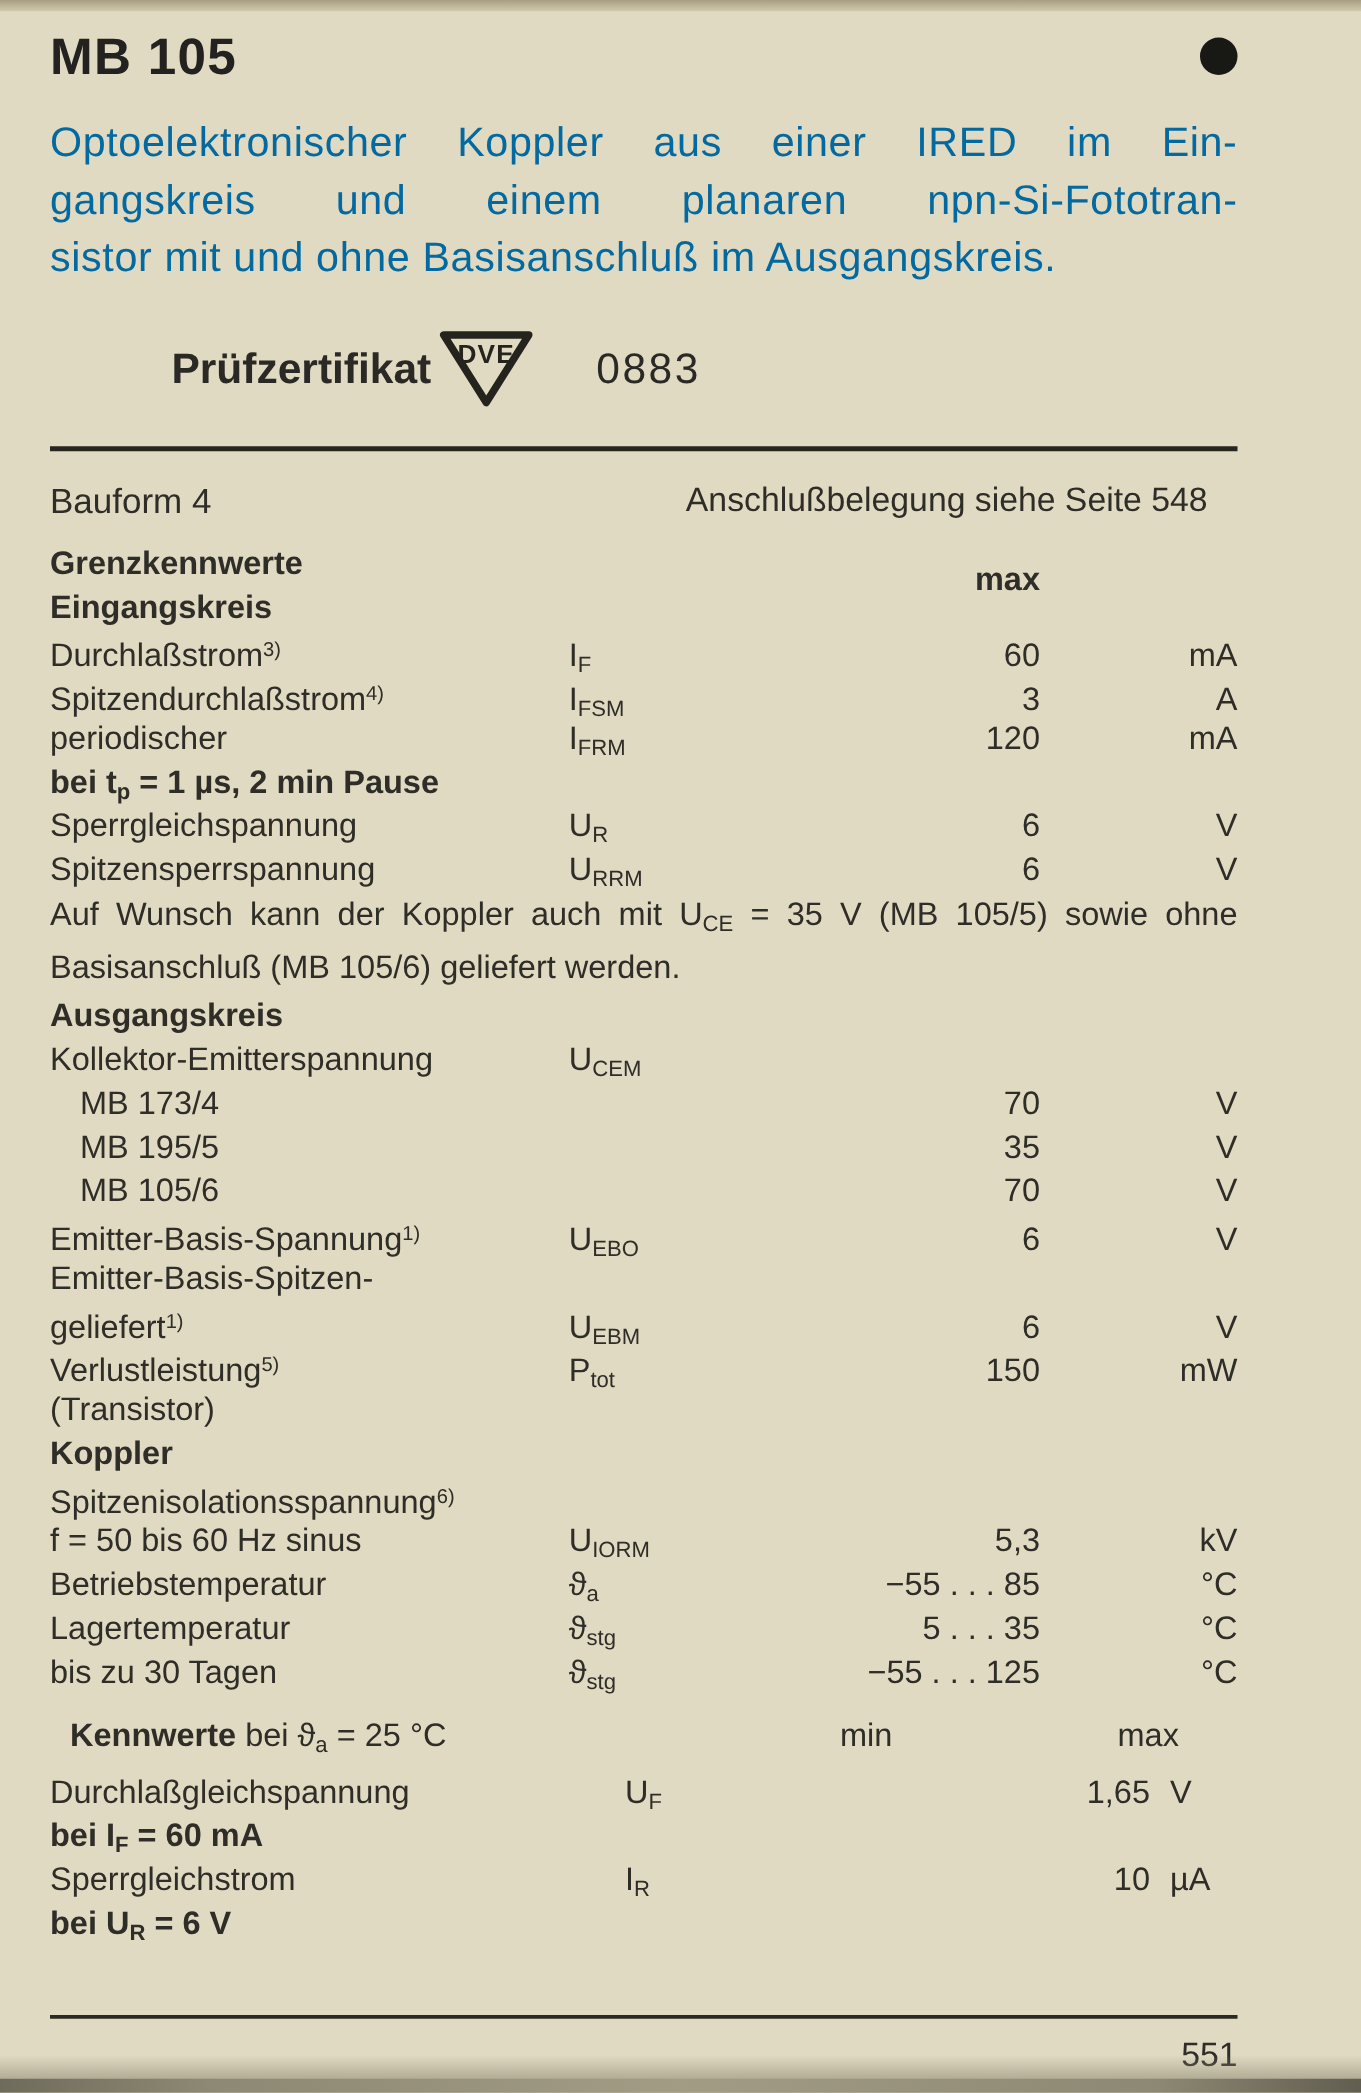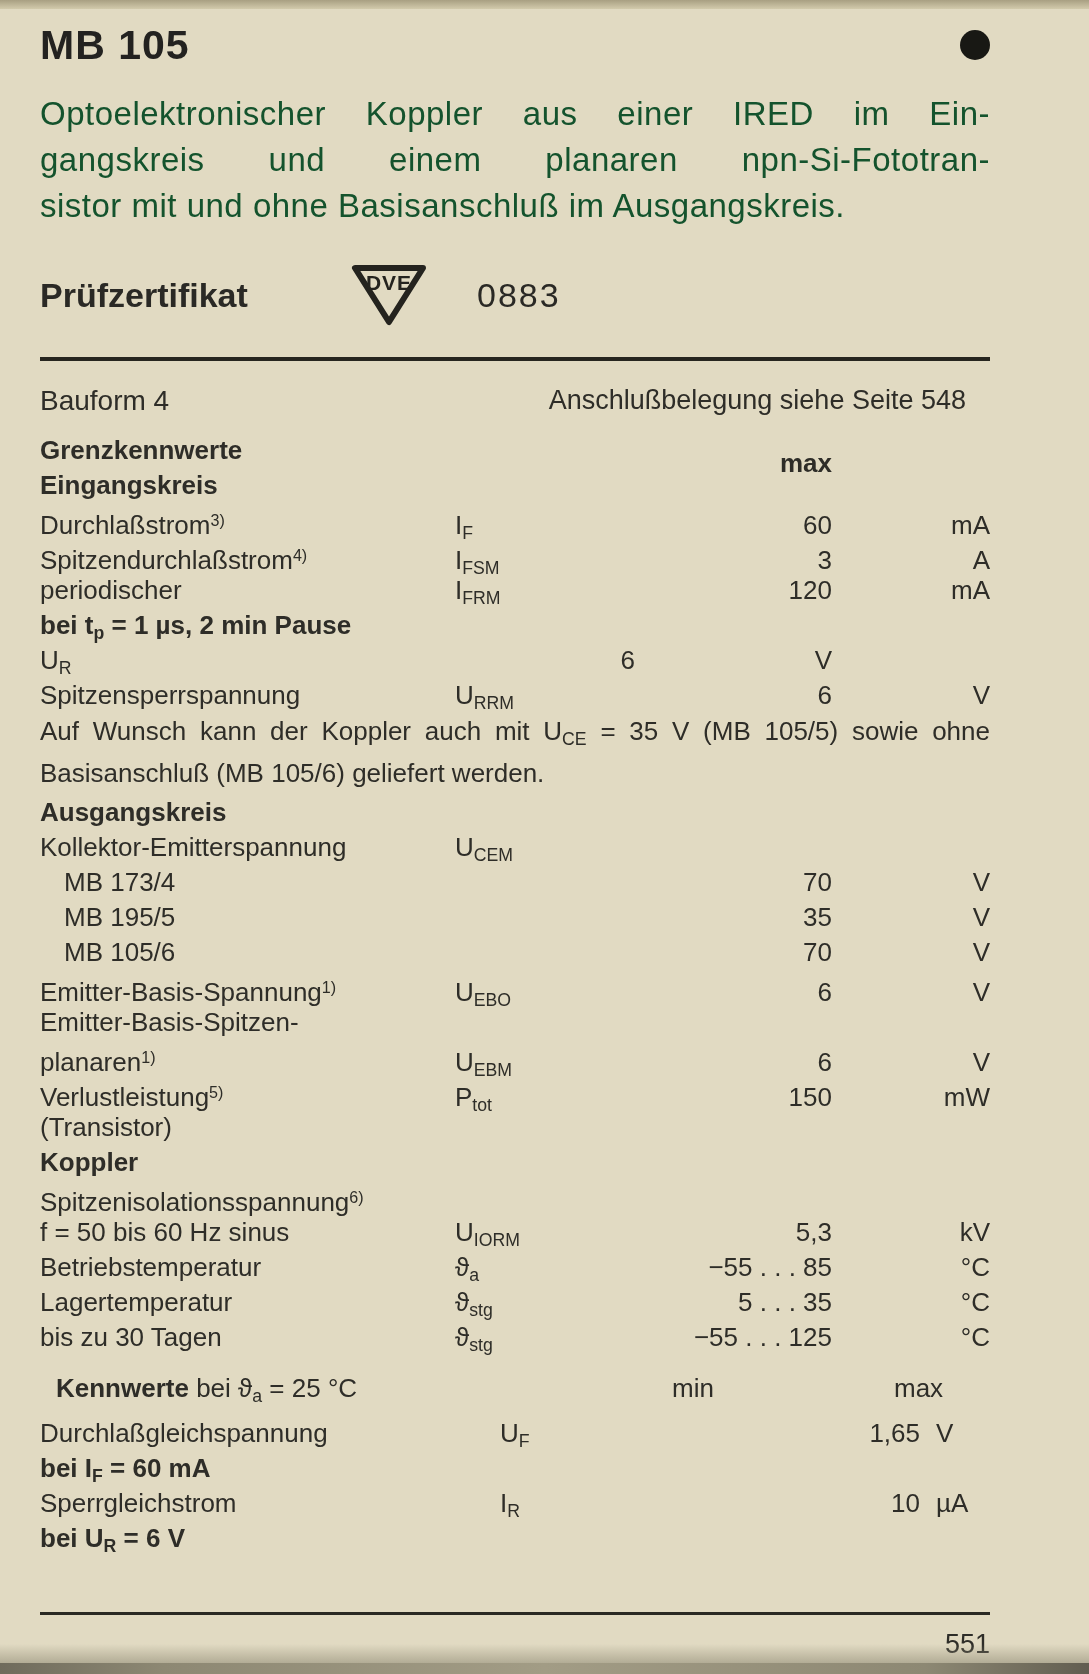--- a/index.html
+++ b/index.html
@@ -18,24 +18,24 @@
   .edge-bottom::after { content:""; position:absolute; bottom:0; left:0; right:0; height:11px;
     background: linear-gradient(90deg, #6f6b5c, #8d8873 15%, #a29c85 50%, #8d8873 85%, #615d50); }
 
   .page { position:relative; padding:22px 99px 0 40px; }
 
   .title-row { display:flex; justify-content:space-between; align-items:flex-start; }
   .title-row h1 { font-size:41px; font-weight:700; letter-spacing:1px; color:#232220; }
   .dot { width:30px; height:30px; border-radius:50%; background:#181814; margin-top:8px; }
 
   .desc { margin-top:22px; }
-  .desc-line { font-size:33px; line-height:46px; letter-spacing:0.5px; color:#14532d; }
+  .desc-line { font-size:33px; line-height:46px; letter-spacing:0.5px; color:#0369a1; }
   .just { text-align:justify; text-align-last:justify; }
 
-  .cert-row { display:flex; align-items:center; margin-top:32px; }
+  .cert-row { display:flex; align-items:center; margin-top:32px;text-align:right; }
   .cert-label { font-size:34px; font-weight:700; width:305px; color:#2a2925; }
   .vde svg { display:block; }
   .cert-num { font-size:34px; font-weight:400; margin-left:44px; letter-spacing:2px; color:#2a2925; }
 
   .rule { height:4px; background:#26251f; margin-top:28px; }
 
   .subhead { display:flex; justify-content:space-between; margin-top:24px; font-size:28px; padding-right:24px; }
   .subhead .r { font-size:27px; }
 
   .spec { margin-top:16px; font-size:26px; }
@@ -133,20 +133,21 @@
         <div class="c-value">120</div>
         <div class="c-unit">mA</div>
       </div>
       <div class="trow bold">
         <div class="c-label"><span>bei t</span><span class="sb">p</span><span> = 1 µs, 2 min Pause</span></div>
         <div class="c-symbol"></div>
         <div class="c-value"></div>
         <div class="c-unit"></div>
       </div>
       <div class="trow">
+        <div class="c-label"><span>Sperrgleichspannung</span></div>
         <div class="c-symbol"><span>U</span><span class="sb">R</span></div>
         <div class="c-value">6</div>
         <div class="c-unit">V</div>
       </div>
       <div class="trow">
         <div class="c-label"><span>Spitzensperrspannung</span></div>
         <div class="c-symbol"><span>U</span><span class="sb">RRM</span></div>
         <div class="c-value">6</div>
         <div class="c-unit">V</div>
       </div>
@@ -189,21 +190,21 @@
         <div class="c-value">6</div>
         <div class="c-unit">V</div>
       </div>
       <div class="trow">
         <div class="c-label"><span>Emitter-Basis-Spitzen-</span></div>
         <div class="c-symbol"></div>
         <div class="c-value"></div>
         <div class="c-unit"></div>
       </div>
       <div class="trow">
-        <div class="c-label"><span>planaren</span><span class="sp">1)</span></div>
+        <div class="c-label"><span>geliefert</span><span class="sp">1)</span></div>
         <div class="c-symbol"><span>U</span><span class="sb">EBM</span></div>
         <div class="c-value">6</div>
         <div class="c-unit">V</div>
       </div>
       <div class="trow">
         <div class="c-label"><span>Verlustleistung</span><span class="sp">5)</span></div>
         <div class="c-symbol"><span>P</span><span class="sb">tot</span></div>
         <div class="c-value">150</div>
         <div class="c-unit">mW</div>
       </div>

